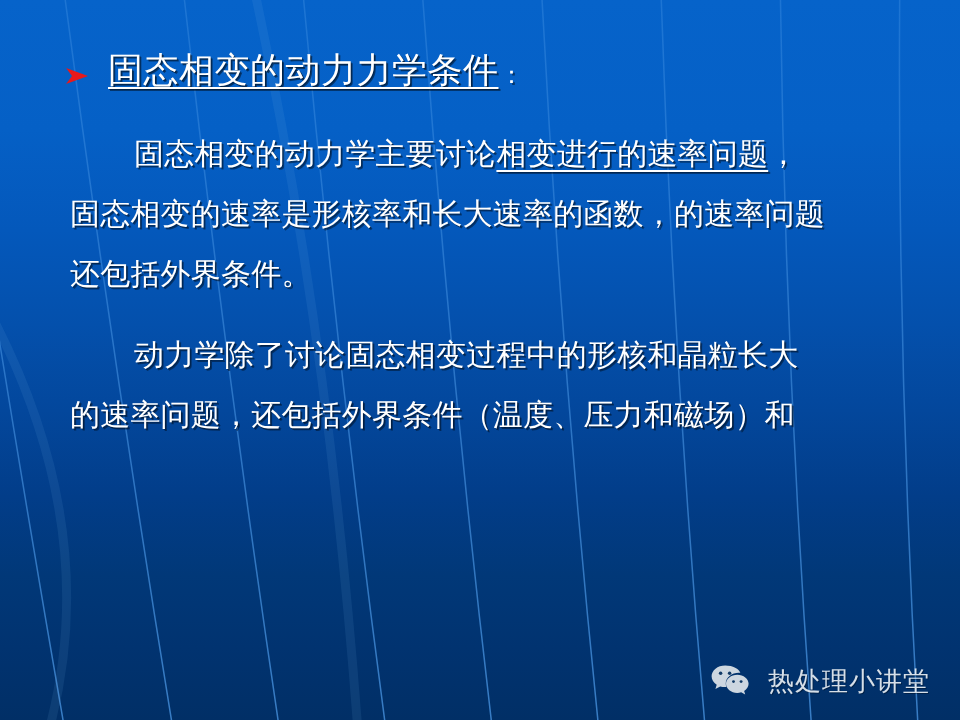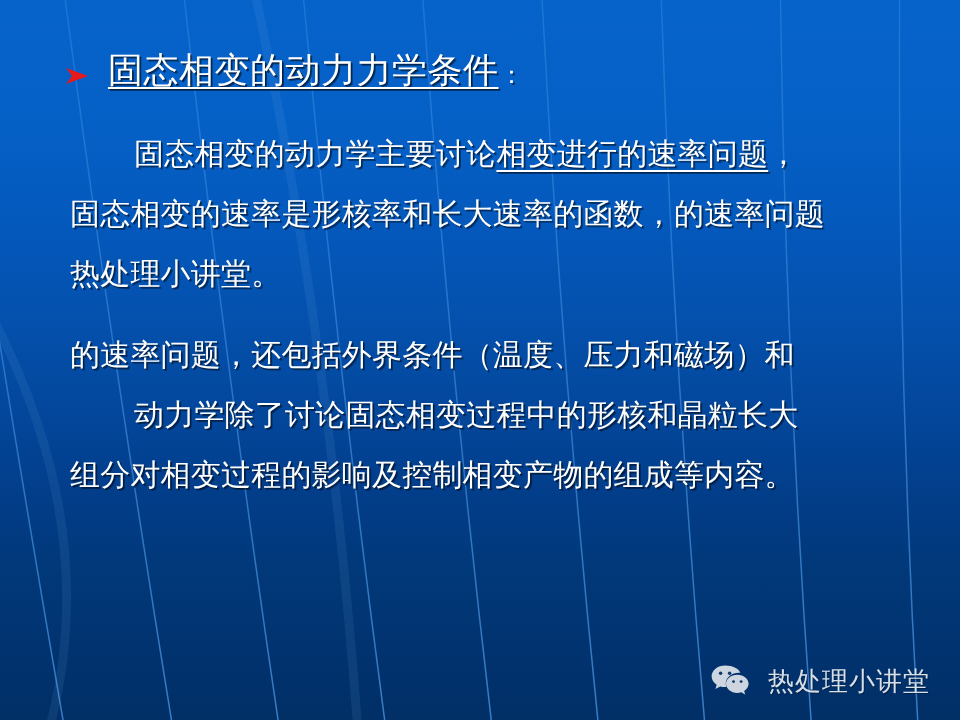--- a/index.html
+++ b/index.html
@@ -186,27 +186,26 @@
       </svg>
       <span class="title-text">固态相变的动力力学条件</span>
       <span class="title-colon">：</span>
     </div>
 
     <div class="para" id="para1">
       <span class="ln indent">
         <span>固态相变的动力学主要讨论</span><u>相变进行的速率问题</u><span>，</span>
       </span>
       <span class="ln">固态相变的速率是形核率和长大速率的函数，的速率问题</span>
-      <span class="ln">热处理小讲堂。</span>
+      <span class="ln">还包括外界条件。</span>
     </div>
 
     <div class="para" id="para2">
+      <span class="ln indent">动力学除了讨论固态相变过程中的形核和晶粒长大</span>
       <span class="ln">的速率问题，还包括外界条件（温度、压力和磁场）和</span>
-      <span class="ln indent">动力学除了讨论固态相变过程中的形核和晶粒长大</span>
-      <span class="ln">组分对相变过程的影响及控制相变产物的组成等内容。</span>
     </div>
 
     <div class="watermark">
       <svg class="wechat-icon" viewBox="0 0 40 34" aria-hidden="true">
         <g fill="#dfe5ea">
           <path d="M15.2 1.4C7.6 1.4 1.6 6.3 1.6 12.3c0 3.4 2 6.5 5.1 8.5l-1.3 4.1 4.8-2.5c1.6 .45 3.3 .7 5 .7 .4 0 .8 -.01 1.2 -.04 -.42 -1.15 -.65 -2.38 -.65 -3.65 0 -5.95 5.9 -10.75 13.2 -10.75 .5 0 1 .02 1.45 .07C29.1 4.9 22.8 1.4 15.2 1.4z"></path>
           <circle cx="10.6" cy="9.2" r="1.75" fill="#123a66"></circle>
           <circle cx="19.6" cy="9.2" r="1.75" fill="#123a66"></circle>
           <path d="M38.6 19.8c0-5.0-5.1-9.1-11.3-9.1S16 14.8 16 19.8c0 5.0 5.1 9.1 11.3 9.1 1.35 0 2.65-.2 3.85-.55l4.05 2.1-1.05-3.4c2.7-1.7 4.45-4.35 4.45-7.25z"></path>
           <circle cx="23.5" cy="17.6" r="1.45" fill="#123a66"></circle>

